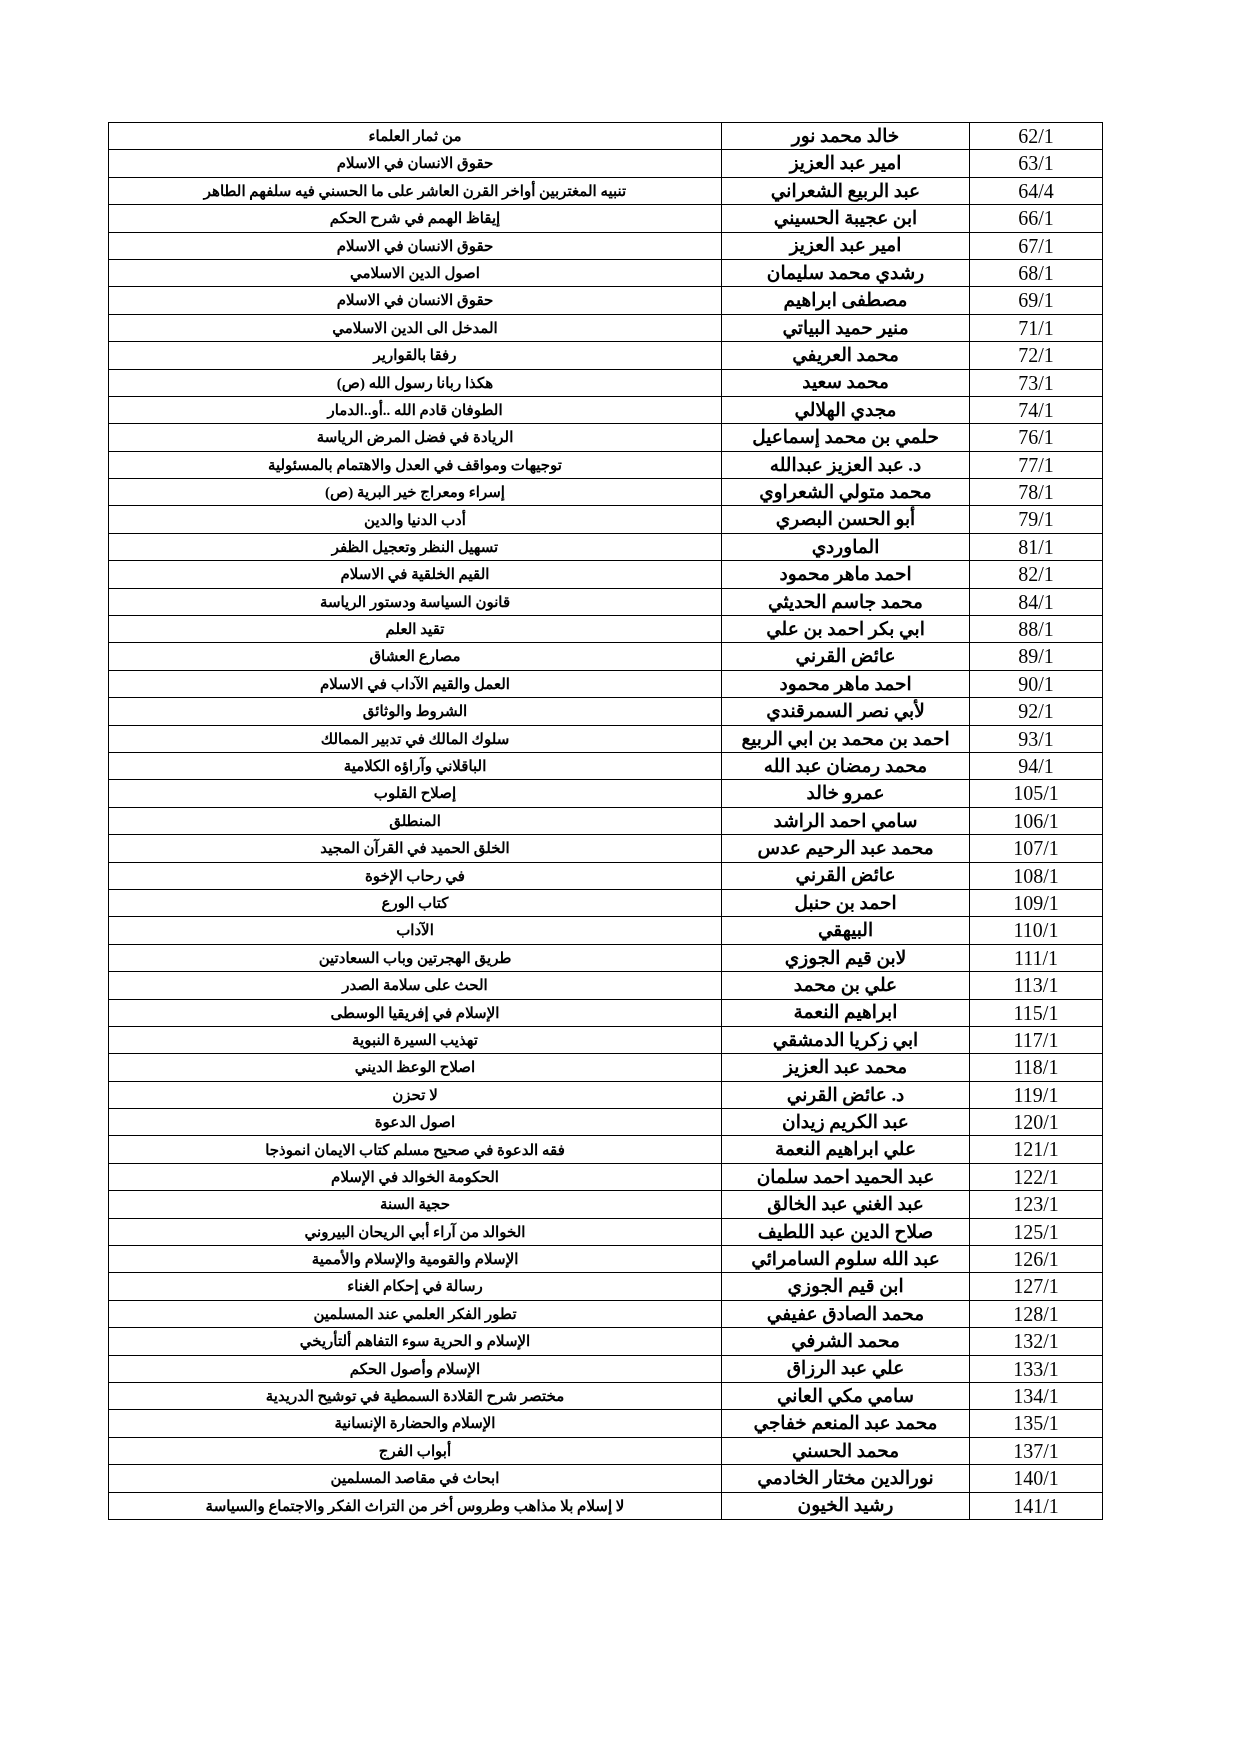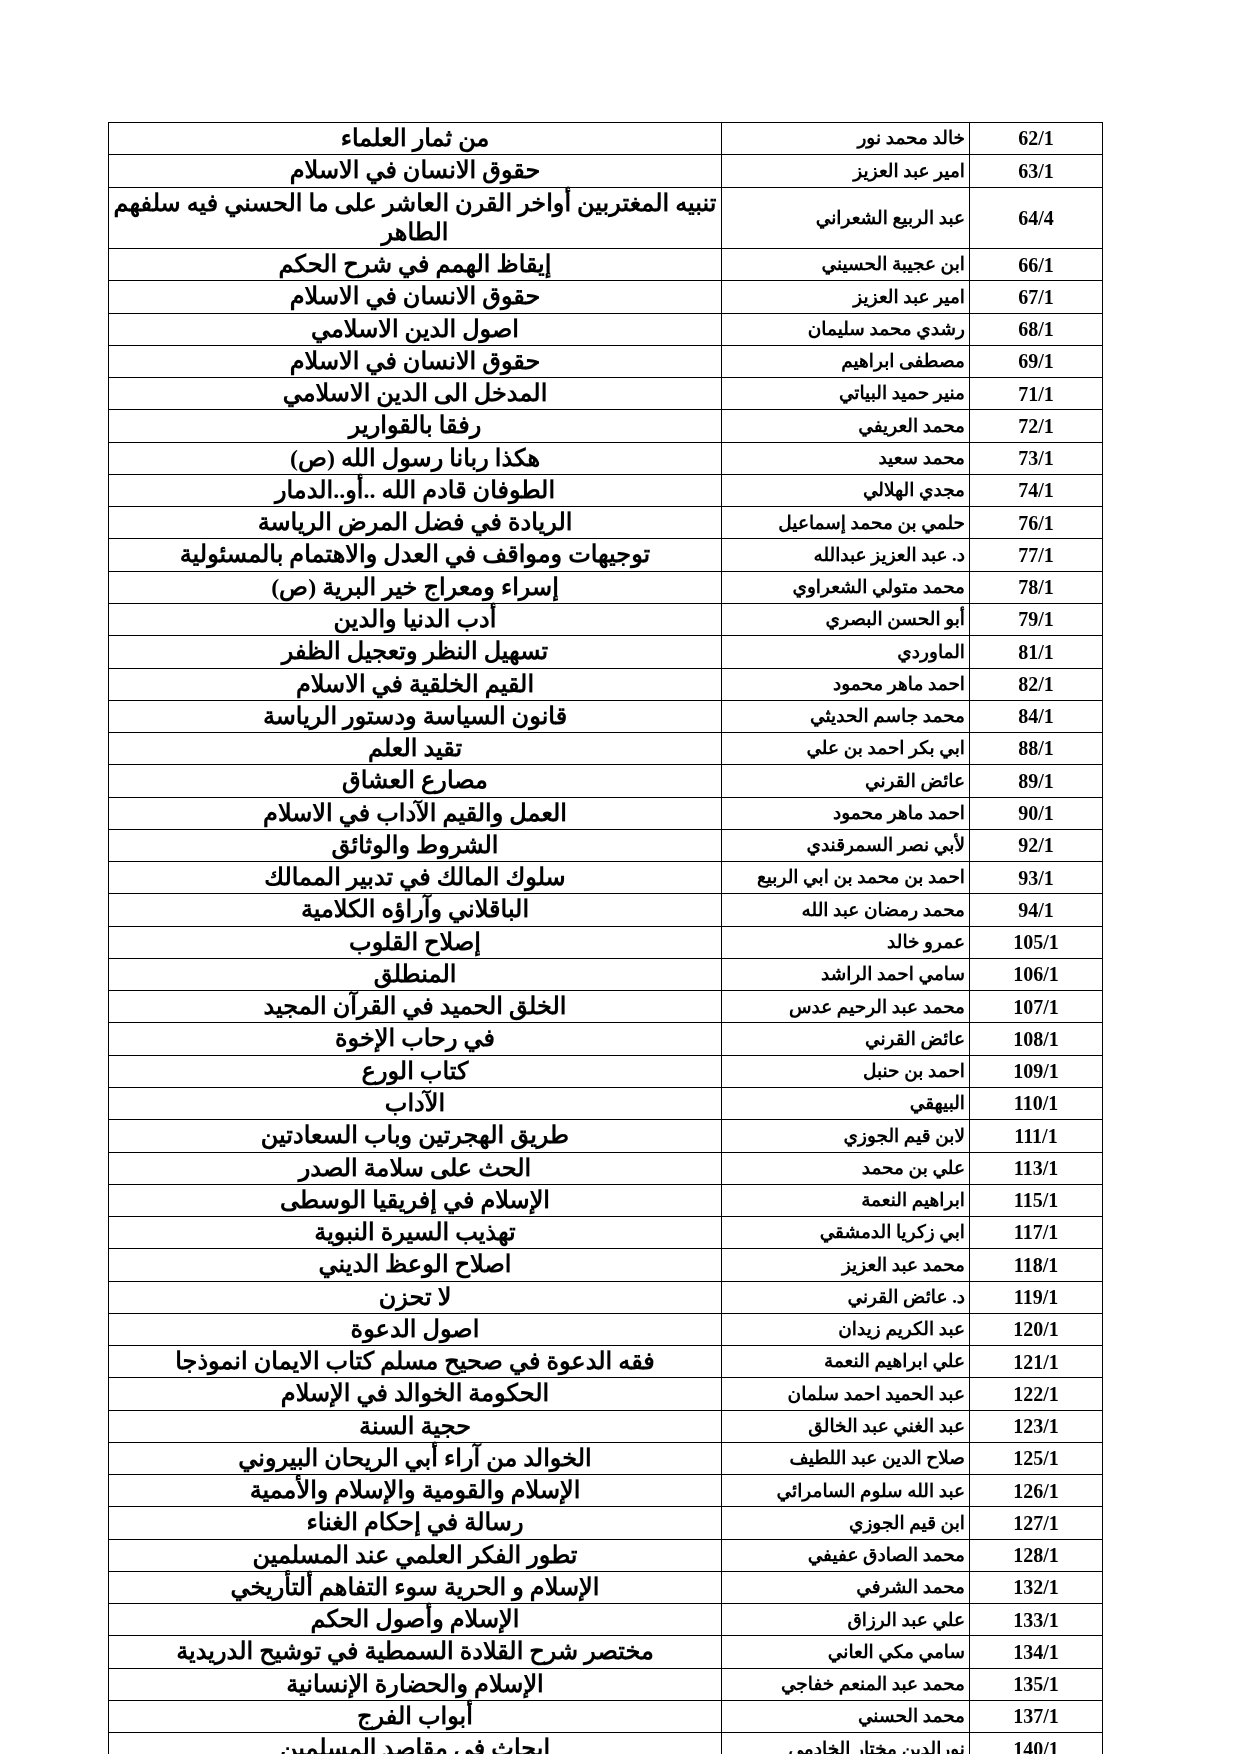--- a/index.html
+++ b/index.html
@@ -28,35 +28,36 @@
   }
   table.catalog td {
     border: 1px solid #000000;
     padding: 1px 4px;
     vertical-align: middle;
     line-height: 1.22;
   }
   td.col-num {
     width: 124px;
     text-align: center;
-    font-weight: bold;
+    font-weight: normal;
     font-size: 20px;
     font-family: "Liberation Serif", "DejaVu Serif", serif;
     direction: ltr;
   }
   td.col-author {
     width: 239px;
+    text-align: center;
     font-weight: bold;
     font-size: 18.5px;
   }
   td.col-title {
     width: 604px;
     text-align: center;
     font-weight: bold;
-    font-size: 24px;
+    font-size: 15px;
   }
 </style>
 </head>
 <body>
 
 <div class="page">
   <table class="catalog">
     <tbody>
         <tr>
           <td class="col-num">62/1</td>

